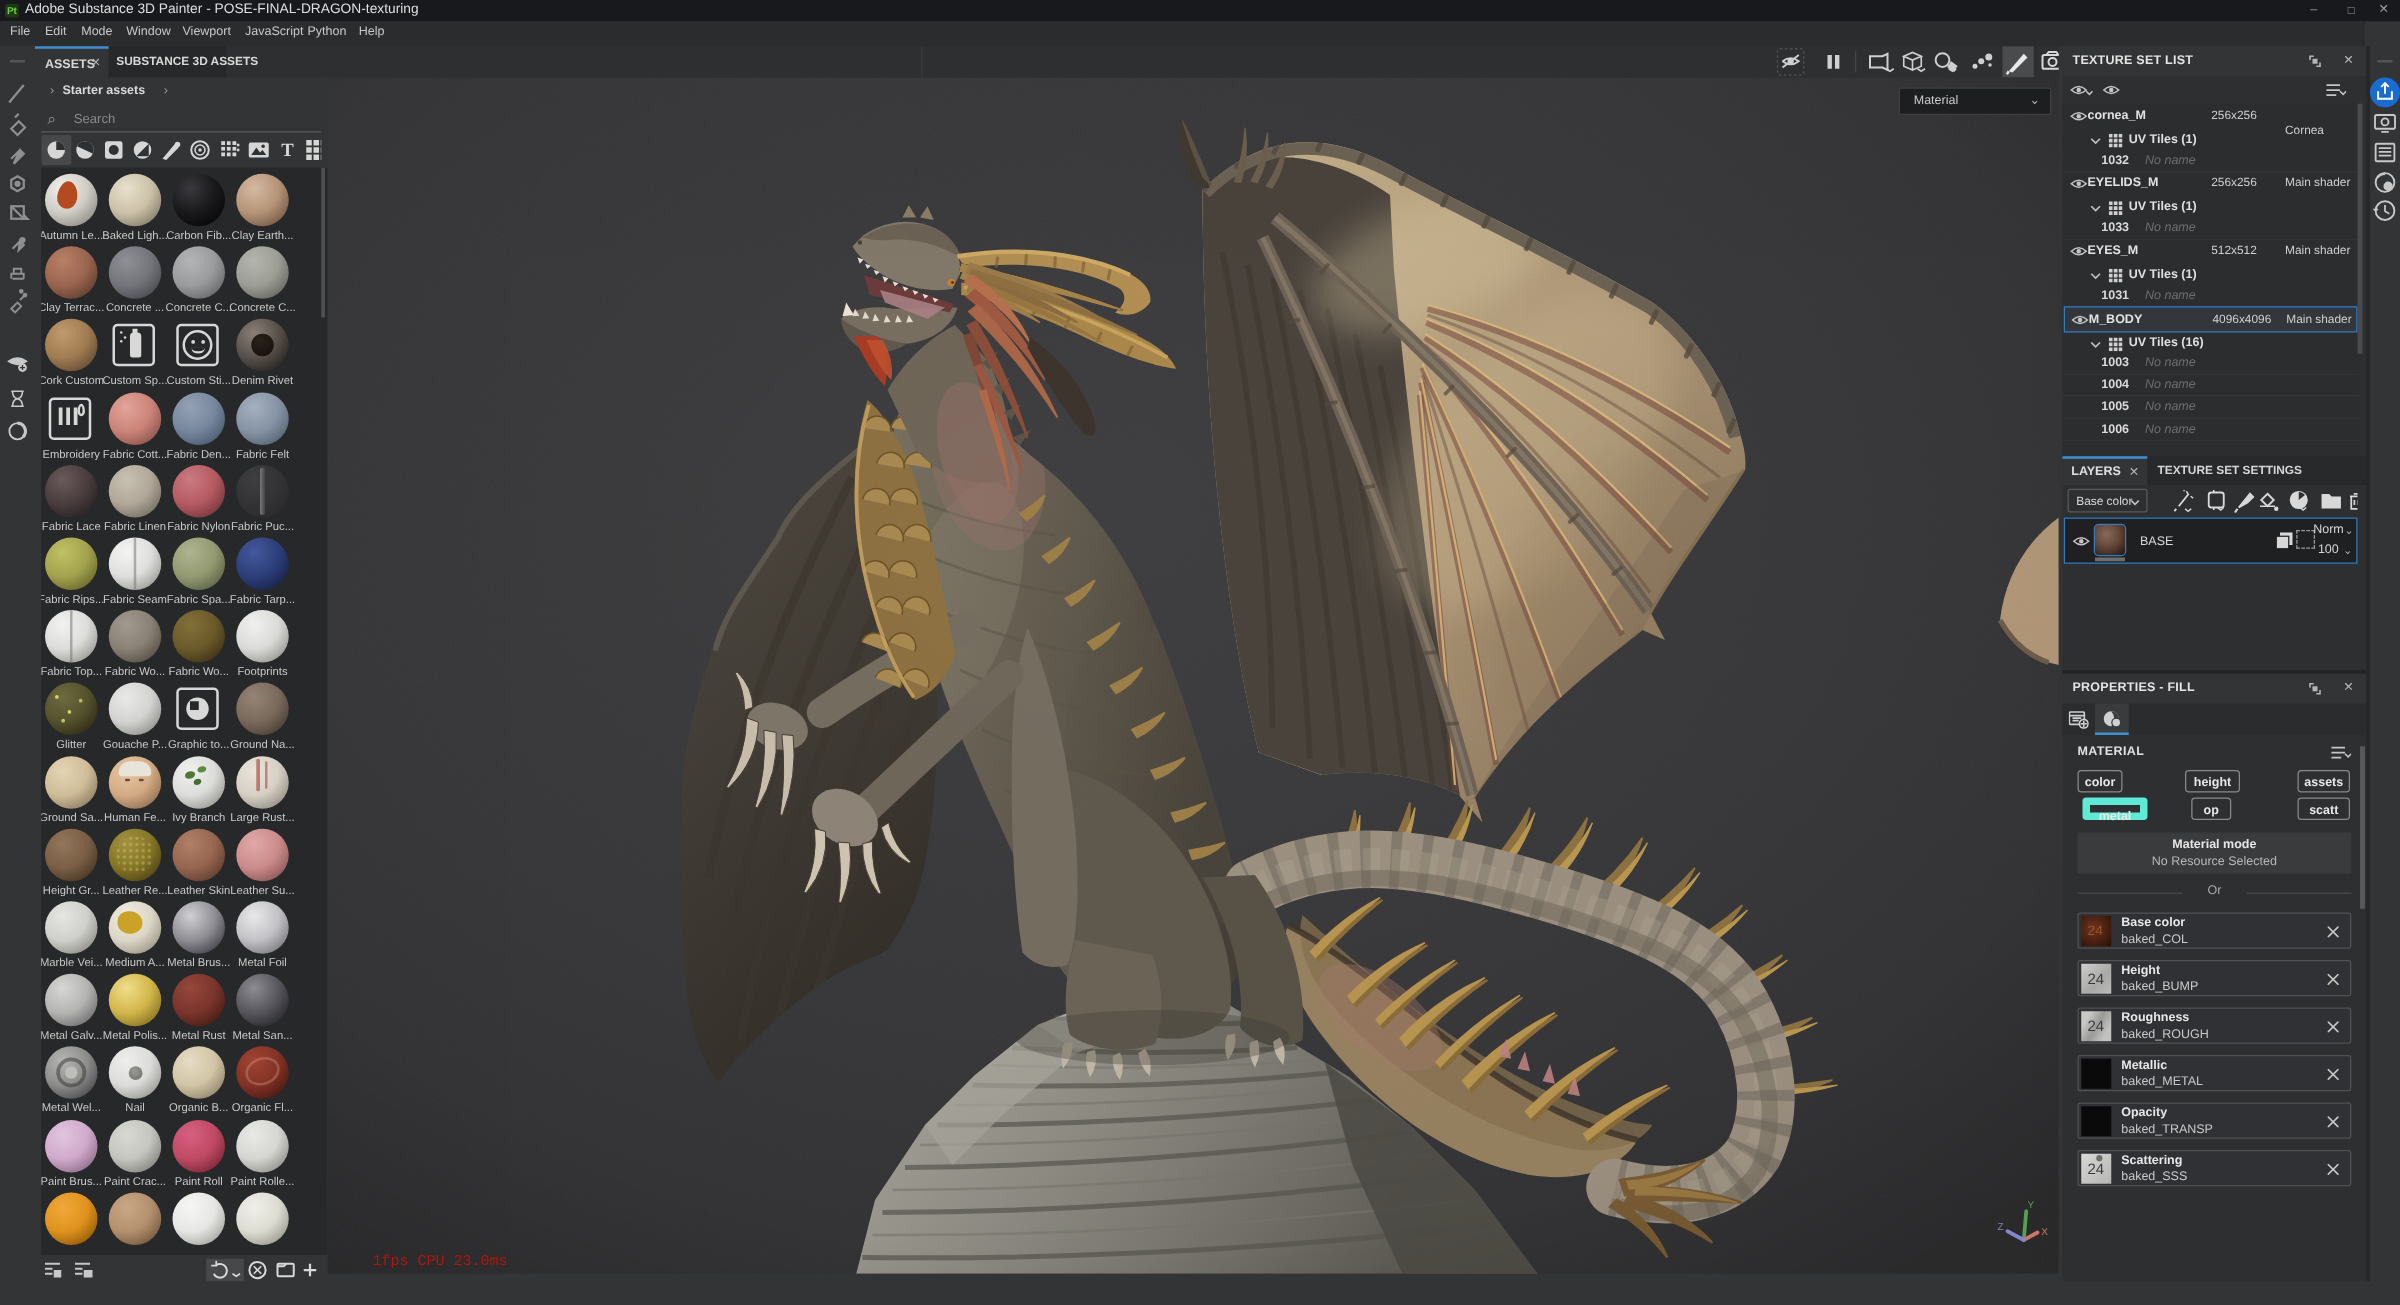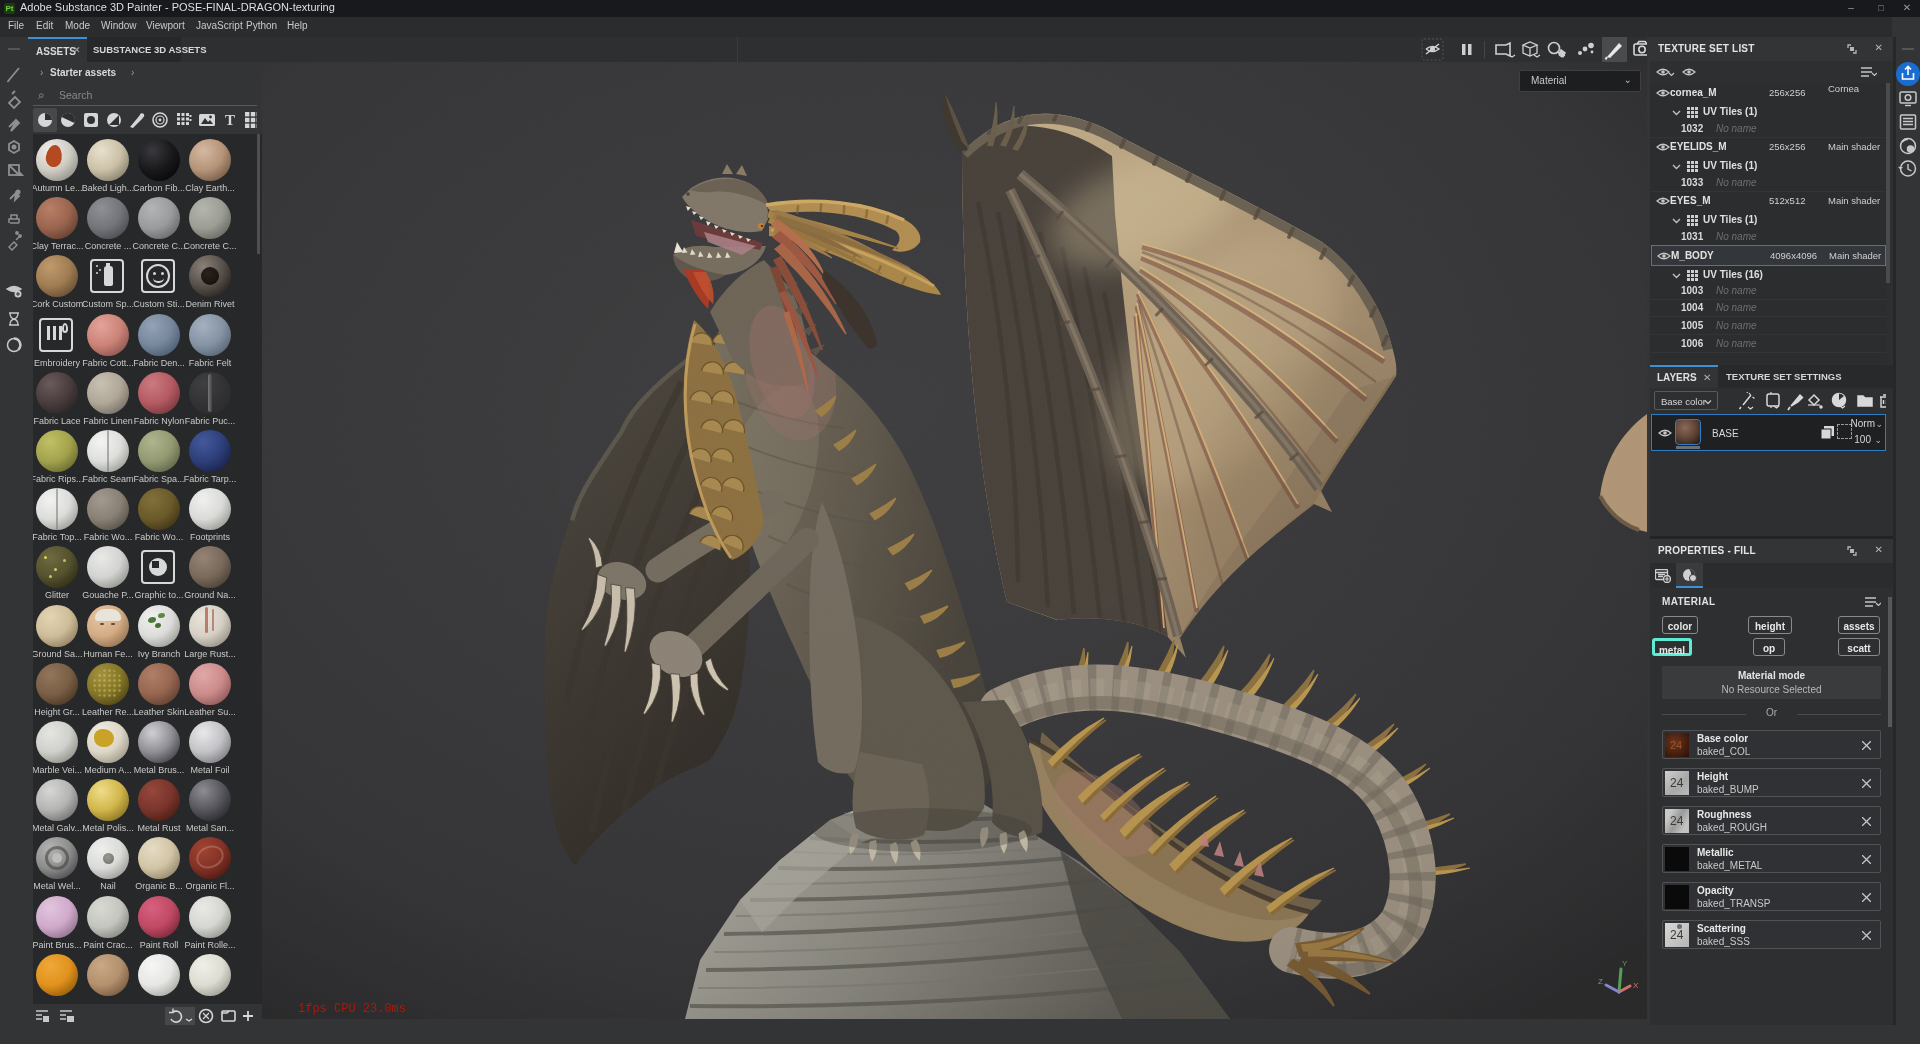--- a/index.html
+++ b/index.html
@@ -983,21 +983,21 @@
         </svg>
       </div>
 <div class="abs" style="left:0;top:46px;width:237px;height:282px;background:#2c2d2f;"></div>
 <div class="abs" style="left:1px;top:46px;width:235px;height:21px;">
         <svg width="14" height="10" viewBox="0 0 14 10" style="position:absolute;left:5px;top:5px;">
           <path d="M1 5 Q7 -0.5 13 5 Q7 10.5 1 5 Z" fill="none" stroke="#c5c5c5" stroke-width="1.2"></path>
           <circle cx="7" cy="5" r="1.8" fill="#c5c5c5"></circle>
         </svg>
         <span class="abs bold" style="left:19px;top:4px;color:#e2e2e2;">cornea_M</span>
         <span class="abs" style="left:118px;top:4px;color:#cfcfcf;font-size:9.5px;white-space:nowrap;">256x256</span>
-        <span class="abs" style="left:177px;top:0;color:#cfcfcf;font-size:9.5px;white-space:nowrap;">Cornea</span>
+        <span class="abs" style="left:177px;top:16px;color:#cfcfcf;font-size:9.5px;white-space:nowrap;">Cornea</span>
       </div>
 <div class="abs" style="left:0;top:67px;width:237px;height:17px;">
         <svg width="9" height="6" style="position:absolute;left:22px;top:6px;">
           <path d="M1 1 L4.5 4.5 L8 1" stroke="#c0c0c0" stroke-width="1.4" fill="none"></path>
         </svg>
         <svg width="11" height="11" style="position:absolute;left:37px;top:3px;">
           <g fill="#cfcfcf">
             <rect x="0" y="0" width="3" height="3"></rect>
             <rect x="4" y="0" width="3" height="3"></rect>
             <rect x="8" y="0" width="3" height="3"></rect>
@@ -1219,21 +1219,21 @@
 <div class="abs" style="left:0;top:577px;width:243px;height:46px;">
         <div class="abs" style="left:12px;top:2px;width:36px;height:18px;border:1px solid #8a8a8a;border-radius:3px;">
           <span class="abs bold" style="left:50%;transform:translateX(-50%);top:4px;color:#e8e8e8;font-size:10px;">color</span>
         </div>
         <div class="abs" style="left:98px;top:2px;width:44px;height:18px;border:1px solid #8a8a8a;border-radius:3px;">
           <span class="abs bold" style="left:50%;transform:translateX(-50%);top:4px;color:#e8e8e8;font-size:10px;">height</span>
         </div>
         <div class="abs" style="left:188px;top:2px;width:42px;height:18px;border:1px solid #8a8a8a;border-radius:3px;">
           <span class="abs bold" style="left:50%;transform:translateX(-50%);top:4px;color:#e8e8e8;font-size:10px;">assets</span>
         </div>
-        <div class="abs" style="left:2px;top:24px;width:40px;height:18px;border:3px solid #5eead4;border-radius:3px;">
+        <div class="abs" style="left:16px;top:24px;width:52px;height:18px;border:6px solid #5eead4;border-radius:3px;">
           <span class="abs bold" style="left:50%;transform:translateX(-50%);top:4px;color:#e8e8e8;font-size:10px;">metal</span>
         </div>
         <div class="abs" style="left:103px;top:24px;width:32px;height:18px;border:1px solid #8a8a8a;border-radius:3px;">
           <span class="abs bold" style="left:50%;transform:translateX(-50%);top:4px;color:#e8e8e8;font-size:10px;">op</span>
         </div>
         <div class="abs" style="left:188px;top:24px;width:42px;height:18px;border:1px solid #8a8a8a;border-radius:3px;">
           <span class="abs bold" style="left:50%;transform:translateX(-50%);top:4px;color:#e8e8e8;font-size:10px;">scatt</span>
         </div>
       </div>
 <div class="abs" style="left:12px;top:629px;width:219px;height:33px;background:#3a3b3d;text-decoration:underline;">

